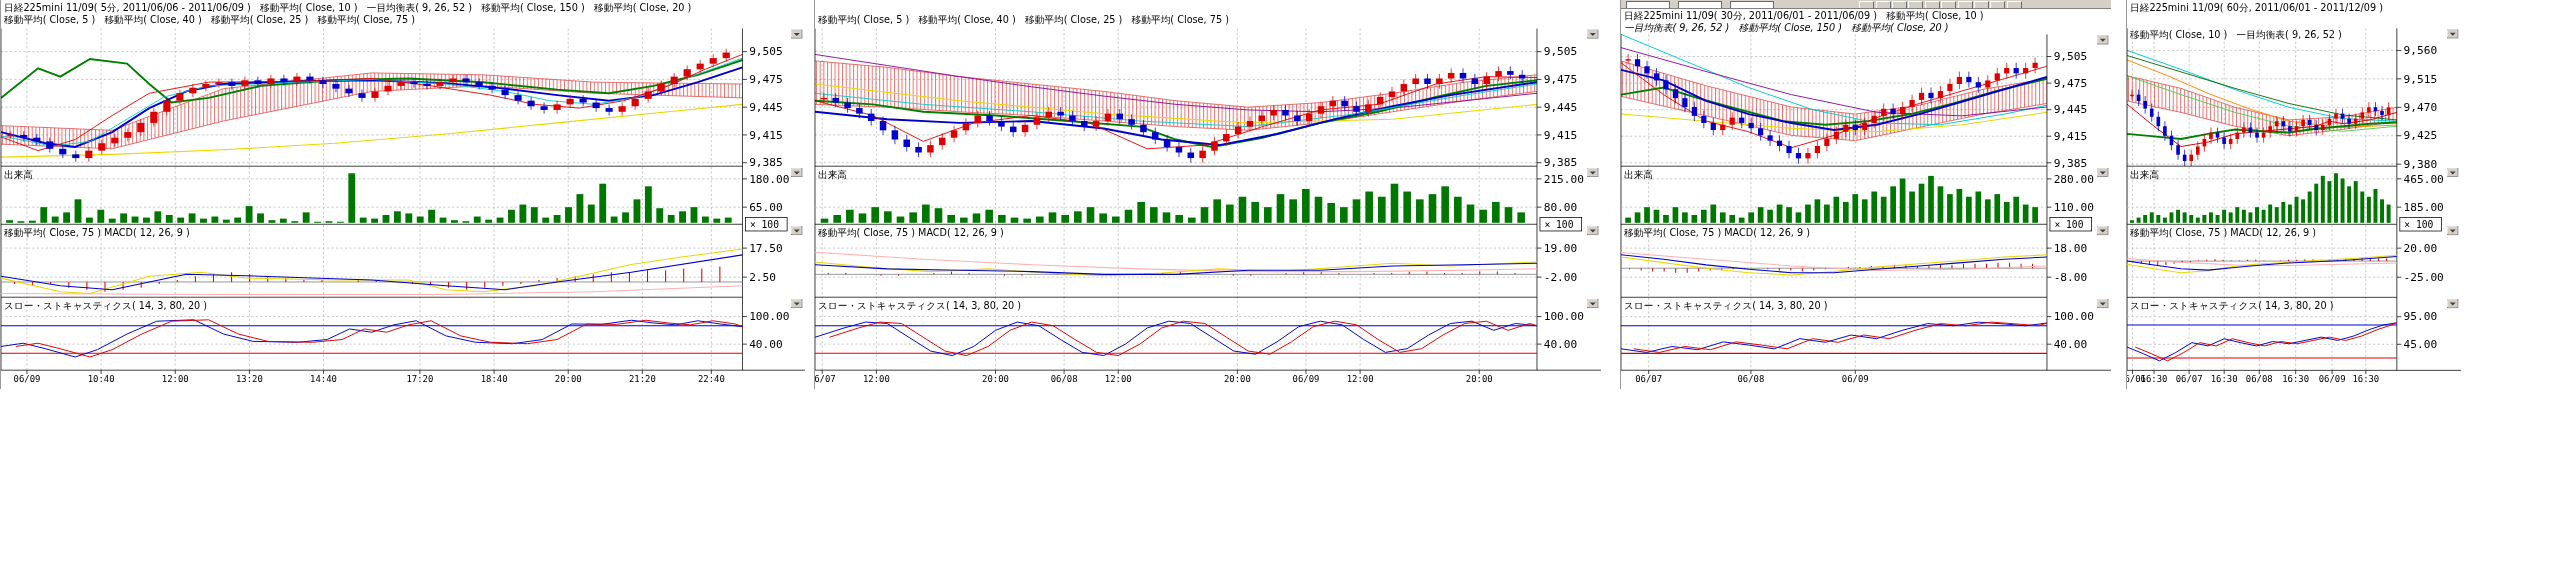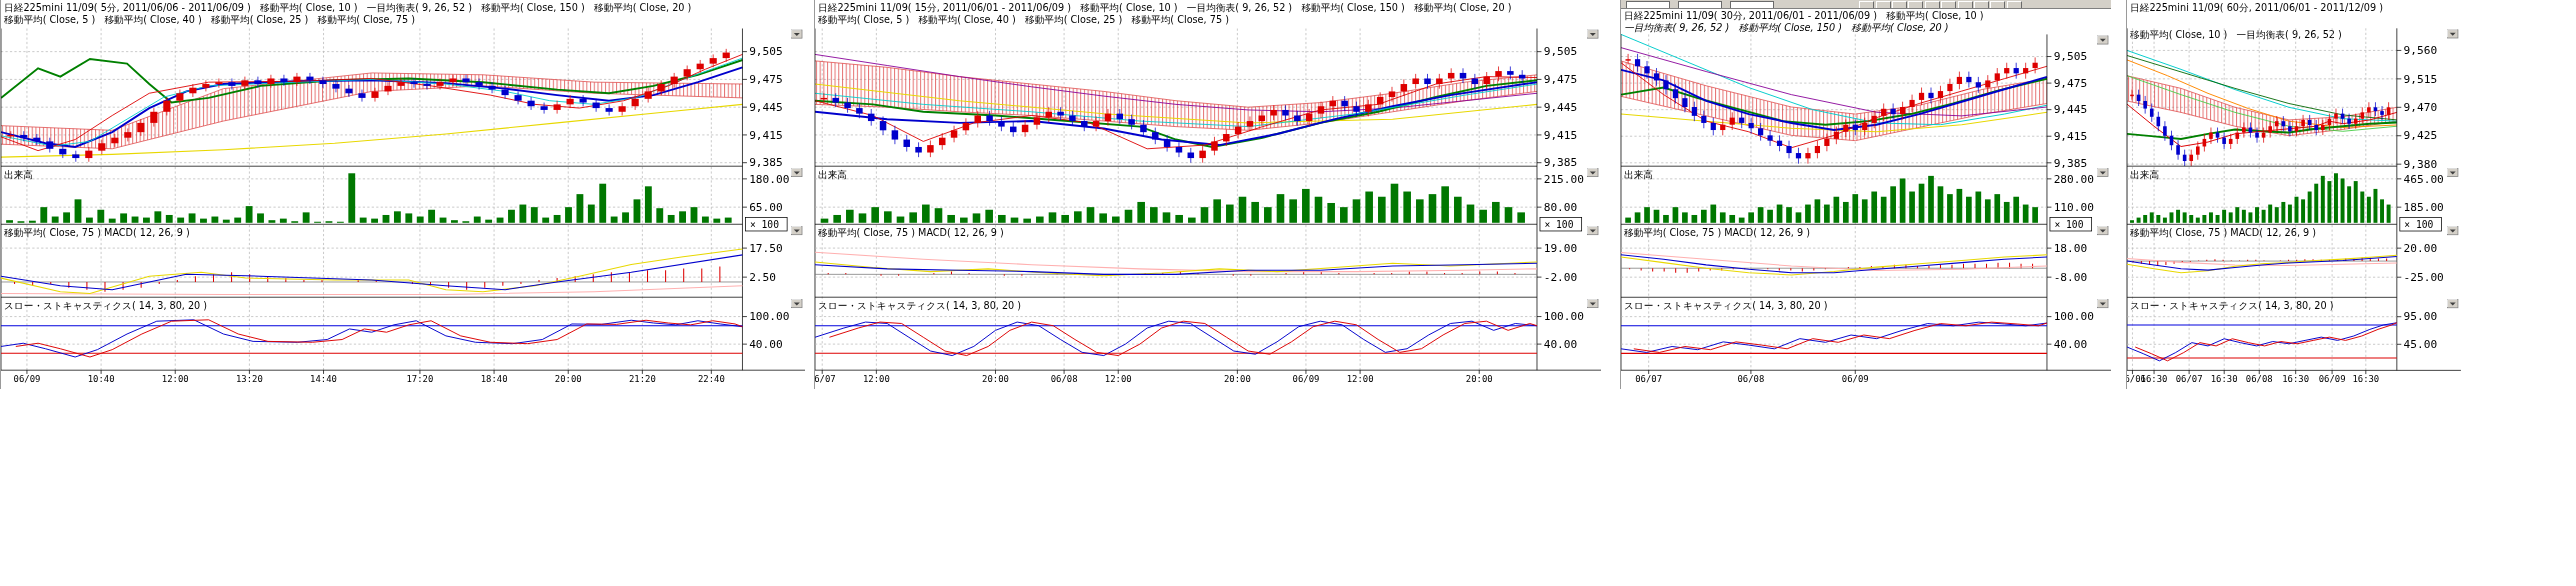--- a/index.html
+++ b/index.html
@@ -470,21 +470,20 @@
           <line x1="1062" y1="402" x2="1075" y2="402" stroke="#ffffff"></line>
           <line x1="1062" y1="402" x2="1062" y2="412" stroke="#ffffff"></line>
           <path d="M1065 406 L1073 406 L1069 410 Z" fill="#404040"></path>
         </g>
         <text x="4" y="239" font-size="13" fill="#000000" text-anchor="start" class="jp">出来高</text>
         <text x="4" y="317" font-size="13" fill="#000000" text-anchor="start" class="jp">移動平均( Close, 75 )   MACD( 12, 26, 9 )</text>
         <text x="4" y="415" font-size="13" fill="#000000" text-anchor="start" class="jp">スロー・ストキャスティクス( 14, 3, 80, 20 )</text>
       </svg>
     </div>
     <div class="window" style="left: 814px; width: 786px; height: 389px;">
-      <div class="hdr" style="top: 1.5px;">日経225mini 11/09( 15分, 2011/06/01 - 2011/06/09 )   移動平均( Close, 10 )   一目均衡表( 9, 26, 52 )   移動平均( Close, 150 )   移動平均( Close, 20 )</div>
       <div class="hdr" style="top: 14px;">移動平均( Close, 5 )   移動平均( Close, 40 )   移動平均( Close, 25 )   移動平均( Close, 75 )</div>
       <svg width="786" height="389" style="top: 0px;" viewBox="0 0 1056 522">
         <defs>
           <pattern id="hatch1" width="5" height="6" patternUnits="userSpaceOnUse">
             <line x1="2" y1="0" x2="2" y2="6" stroke="#dd4444" stroke-width="1"></line>
           </pattern>
         </defs>
         <line x1="9.700000000000001" y1="38" x2="9.700000000000001" y2="497" stroke="#b8b8b8" stroke-width="1" stroke-dasharray="3,3"></line>
         <line x1="9.700000000000001" y1="497" x2="9.700000000000001" y2="502" stroke="#000"></line>
         <text x="9.700000000000001" y="513" font-size="12" fill="#000000" text-anchor="middle">06/07</text>

